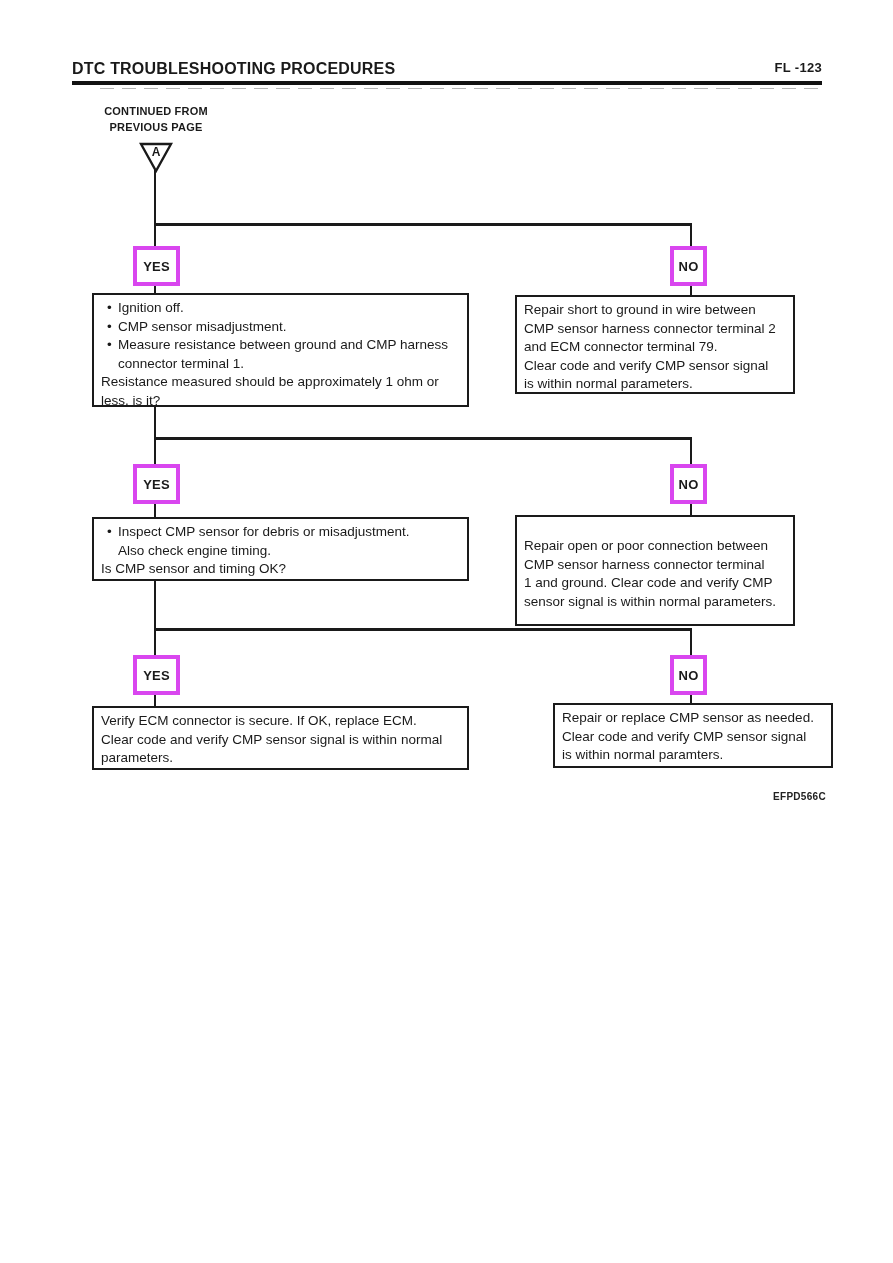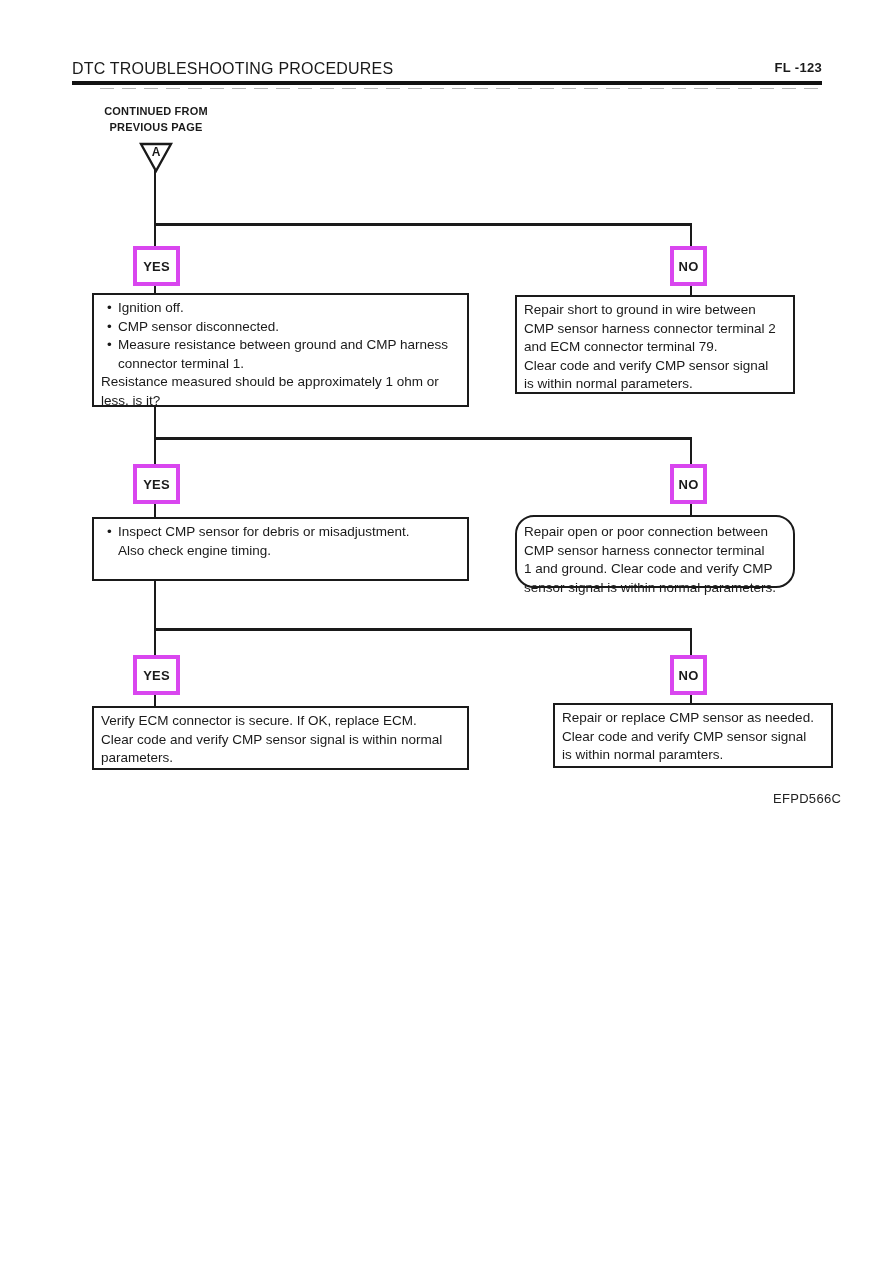--- a/index.html
+++ b/index.html
@@ -4,21 +4,21 @@
 <style>
   html,body { margin:0; padding:0; background:#e8e8e8; }
   .page {
     position:relative; width:893px; height:1263px; margin:0 auto;
     background:#ffffff; overflow:hidden;
     font-family:"Liberation Sans", sans-serif; color:#1a1a1a;
     -webkit-font-smoothing:antialiased;
   }
   .h-title {
     position:absolute; left:72px; top:60px;
-    font-size:16px; font-weight:normal; letter-spacing:0.2px;
+    font-size:16px; font-weight:bold; letter-spacing:0.2px;
   }
   .h-page {
     position:absolute; right:71px; top:60px;
     font-size:13px; font-weight:bold; letter-spacing:0.3px;
   }
   .rule-main { position:absolute; left:72px; top:81px; width:750px; height:4px; background:#121212; }
   .rule-sub  {
     position:absolute; left:100px; top:88px; width:722px; height:1px;
     background:repeating-linear-gradient(to right,#b3b3b3 0 14px, transparent 14px 22px);
   }
@@ -44,21 +44,21 @@
     position:absolute; box-sizing:border-box;
     border:2px solid #1a1a1a; background:#fff;
     font-size:13.5px; line-height:18.6px;
     padding:4px 8px 4px 7px;
   }
   .brow { display:flex; }
   .dot  { width:17px; padding-left:6px; box-sizing:border-box; flex:none; }
   .pre  { white-space:pre-line; }
   .fig-code {
     position:absolute; left:773px; top:791px;
-    font-size:13px; letter-spacing:0.3px; color:#222;
+    font-size:10px; letter-spacing:0.3px; color:#222;font-weight:bold;
   }
 </style>
 </head>
 <body>
 
 <div class="page">
 
   <div class="h-title">DTC TROUBLESHOOTING PROCEDURES</div>
   <div class="h-page">FL -123</div>
   <div class="rule-main"></div>
@@ -83,21 +83,21 @@
   <div class="tag" style="left:133px; top:246px; width:47px;">YES</div>
   <div class="tag" style="left:670px; top:246px; width:37px;">NO</div>
 
   <div class="box" style="left:92px; top:293px; width:377px; height:114px;">
     <div class="brow">
       <span class="dot">•</span>
       <span class="pre">Ignition off.</span>
     </div>
     <div class="brow">
       <span class="dot">•</span>
-      <span class="pre">CMP sensor disconnected.</span>
+      <span class="pre">CMP sensor misadjustment.</span>
     </div>
     <div class="brow">
       <span class="dot">•</span>
       <span class="pre">Measure resistance between ground and CMP harness
 connector terminal 1.</span>
     </div>
     <div class="pre">Resistance measured should be approximately 1 ohm or
 less, is it?</div>
   </div>
 
@@ -118,23 +118,24 @@
 
   <div class="tag" style="left:133px; top:464px; width:47px;">YES</div>
   <div class="tag" style="left:670px; top:464px; width:37px;">NO</div>
 
   <div class="box" style="left:92px; top:517px; width:377px; height:64px;">
     <div class="brow">
       <span class="dot">•</span>
       <span class="pre">Inspect CMP sensor for debris or misadjustment.
 Also check engine timing.</span>
     </div>
+    <div class="pre">Is CMP sensor and timing OK?</div>
   </div>
 
-  <div class="box" style="left:515px; top:515px; width:280px; height:73px; padding-top:6px;border-radius:19px;">
+  <div class="box" style="left:515px; top:515px; width:280px; height:111px; padding-top:20px;">
     <div class="pre">Repair open or poor connection between
 CMP sensor harness connector terminal
 1 and ground. Clear code and verify CMP
 sensor signal is within normal parameters.</div>
   </div>
 
   <div class="vline" style="left:154px; top:581px; height:50px;"></div>
   <div class="hline" style="left:154px; top:628px; width:538px;"></div>
   <div class="vline" style="left:154px; top:631px; height:25px;"></div>
   <div class="vline" style="left:690px; top:631px; height:25px;"></div>

